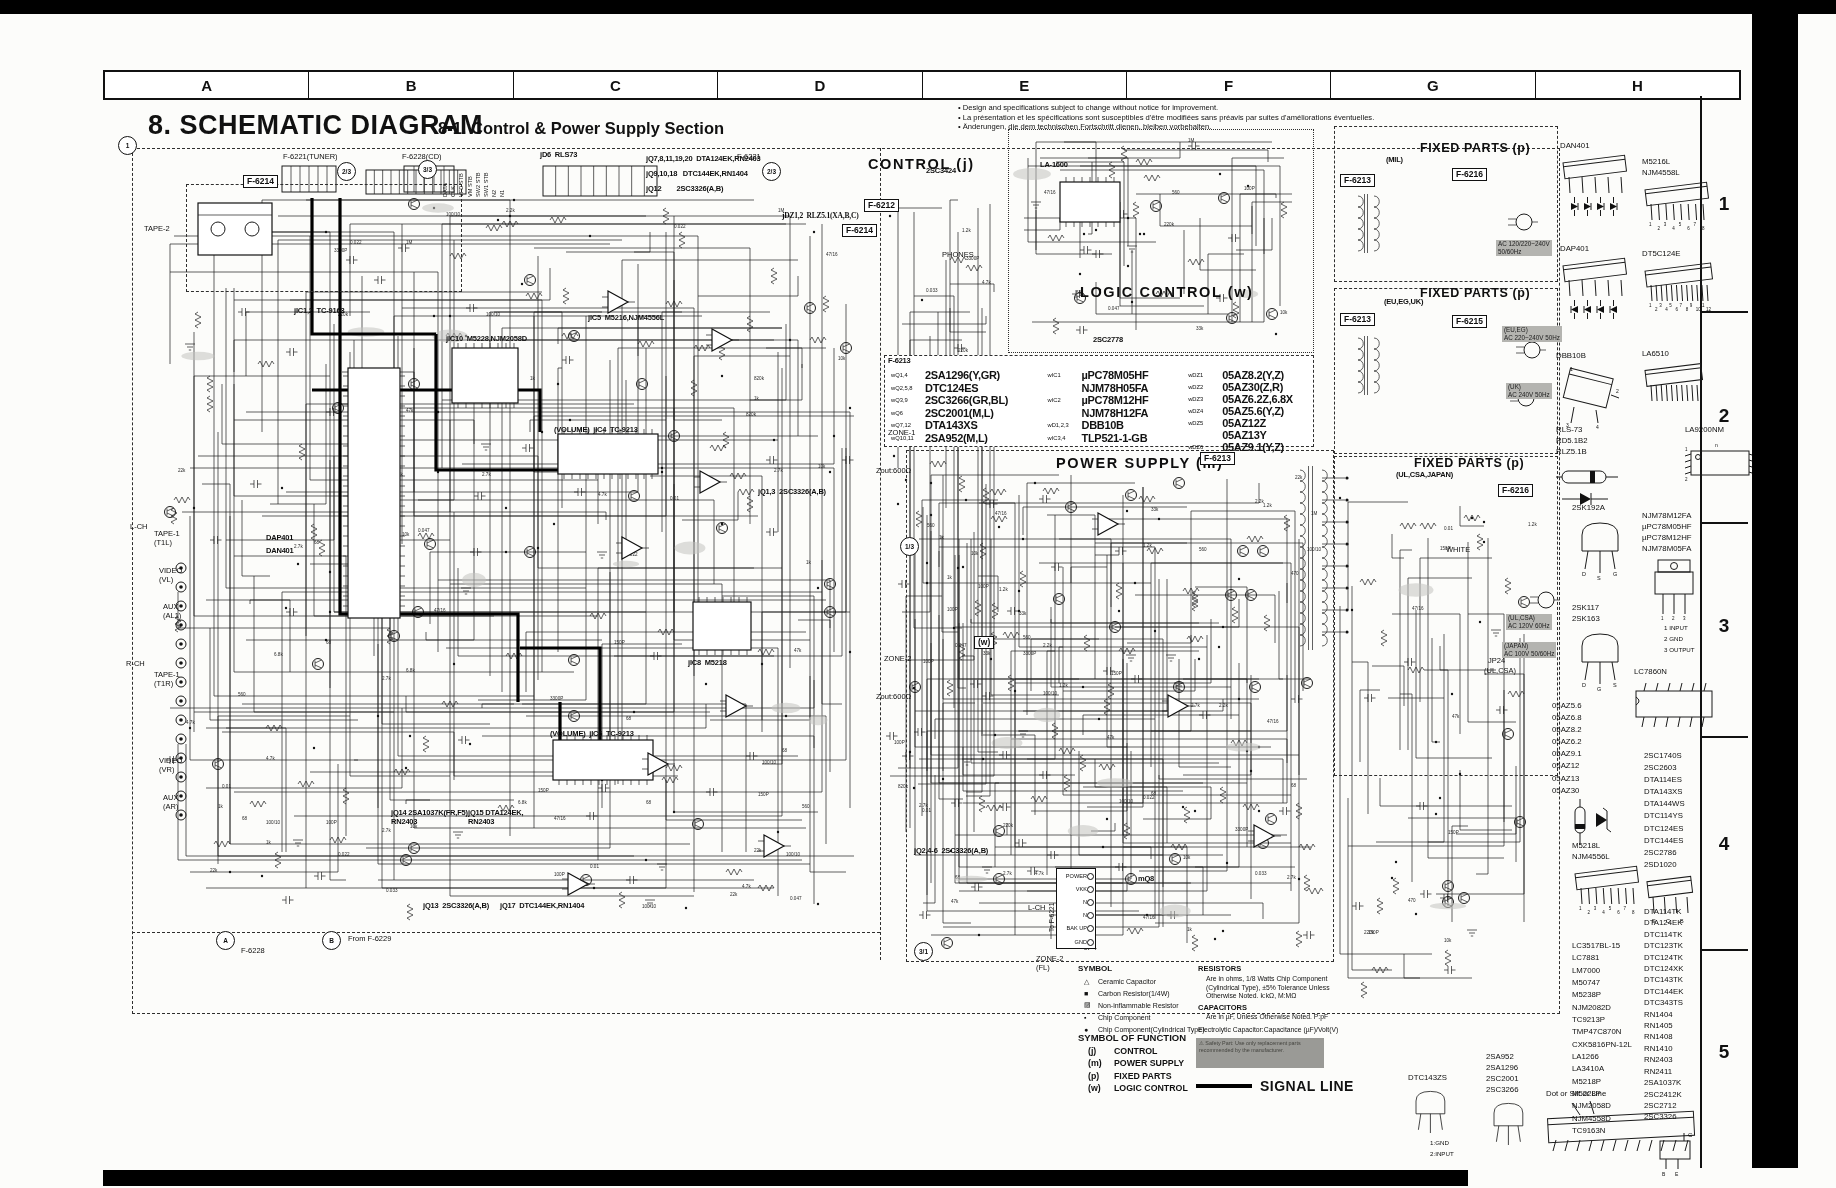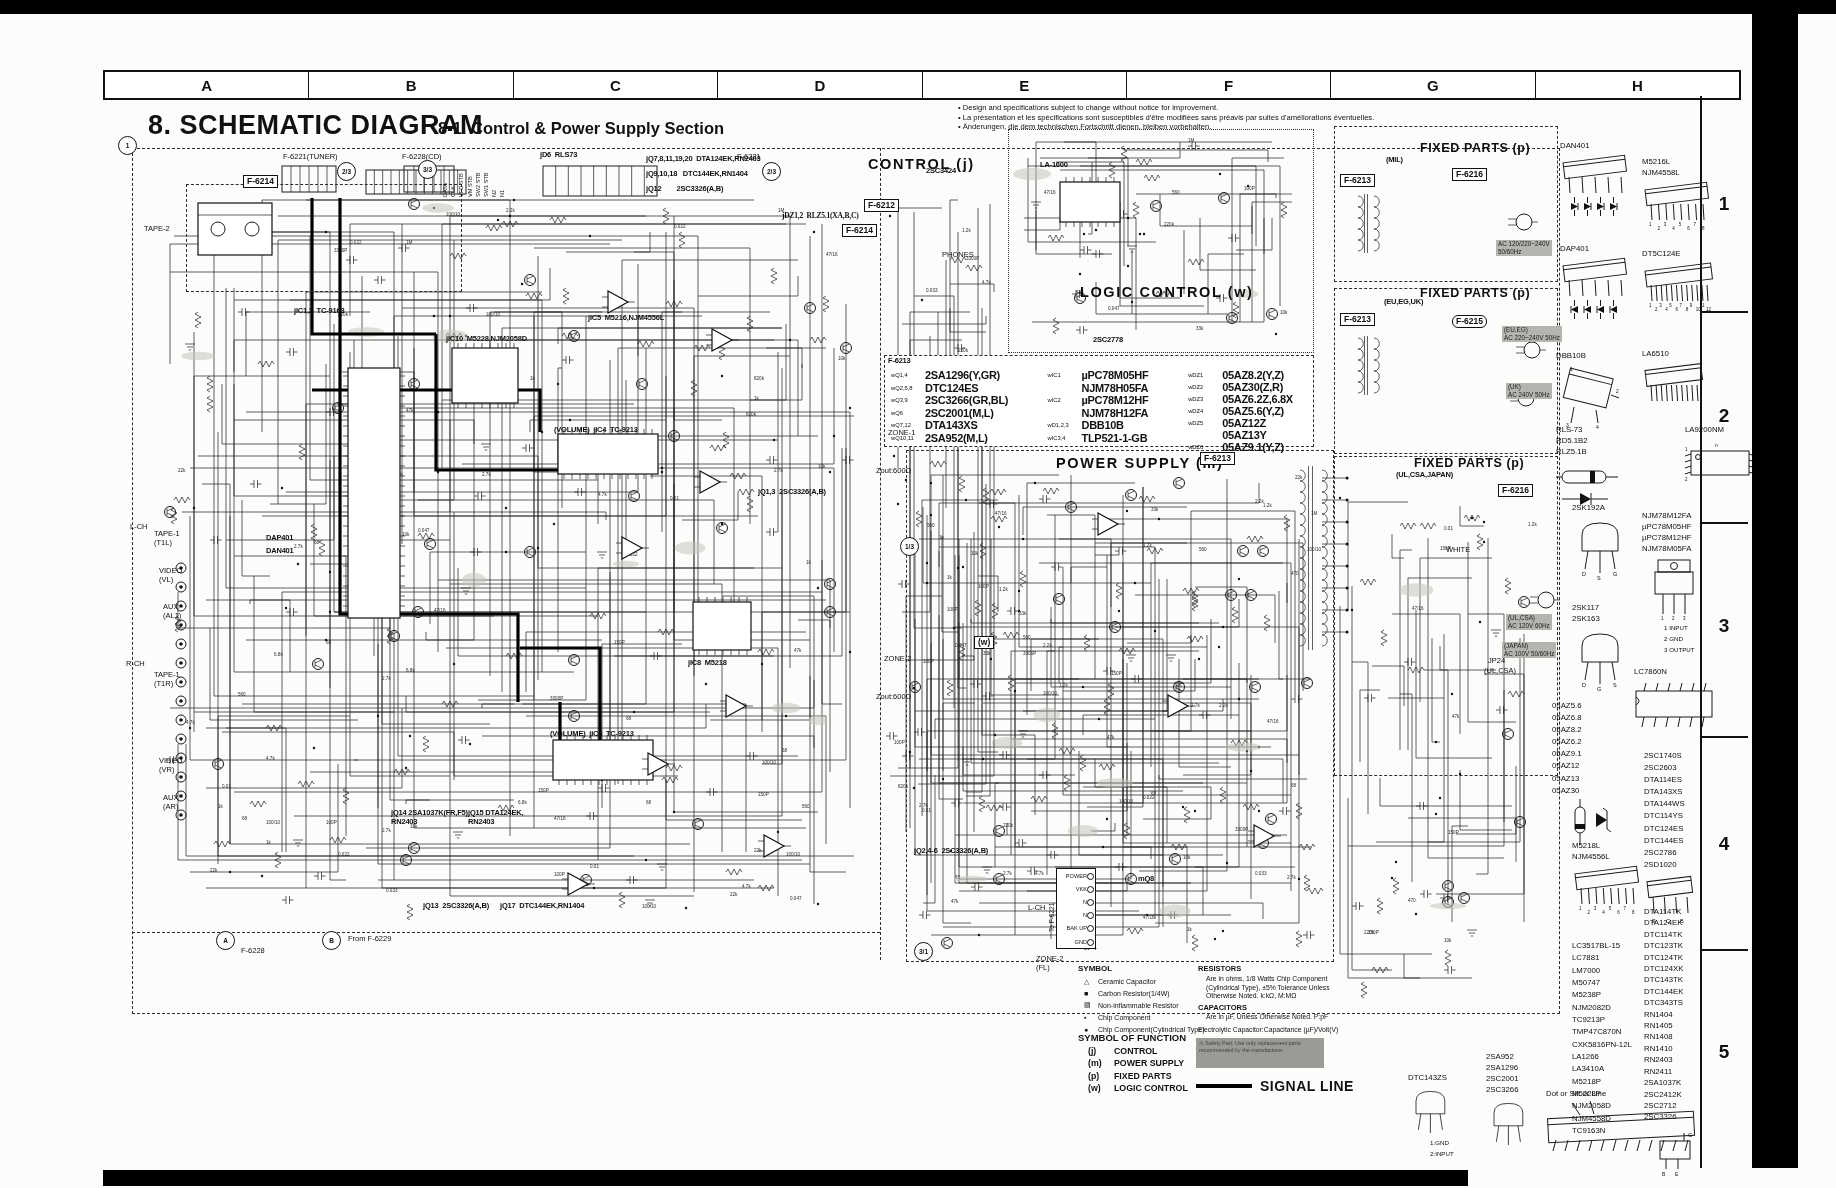--- a/index.html
+++ b/index.html
@@ -1695,21 +1695,21 @@
       <div class="lb box" style="left: 974px; top: 636px;">(w)</div>
       <div class="lb bigp" style="left: 1420px; top: 141px;">FIXED PARTS (p)</div>
       <div class="lb b" style="left: 1386px; top: 156px;">(MIL)</div>
       <div class="lb box" style="left: 1340px; top: 174px;">F-6213</div>
       <div class="lb box" style="left: 1452px; top: 168px;">F-6216</div>
       <div class="lb sh" style="left: 1496px; top: 240px;">AC 120/220~240V
 50/60Hz</div>
       <div class="lb bigp" style="left: 1420px; top: 286px;">FIXED PARTS (p)</div>
       <div class="lb b" style="left: 1384px; top: 298px;">(EU,EG,UK)</div>
       <div class="lb box" style="left: 1340px; top: 313px;">F-6213</div>
-      <div class="lb box" style="left: 1452px; top: 315px; border-radius: 6px;">F-6215</div>
+      <div class="lb box" style="left: 1452px; top: 315px;">F-6215</div>
       <div class="lb sh" style="left: 1502px; top: 326px;">(EU,EG)
 AC 220~240V 50Hz</div>
       <div class="lb sh" style="left: 1506px; top: 383px;">(UK)
 AC 240V 50Hz</div>
       <div class="lb bigp" style="left: 1414px; top: 456px;">FIXED PARTS (p)</div>
       <div class="lb b" style="left: 1396px; top: 471px;">(UL,CSA,JAPAN)</div>
       <div class="lb box" style="left: 1498px; top: 484px;">F-6216</div>
       <div class="lb" style="left: 1446px; top: 546px;">WHITE</div>
       <div class="lb sh" style="left: 1506px; top: 614px;">(UL,CSA)
 AC 120V 60Hz</div>

